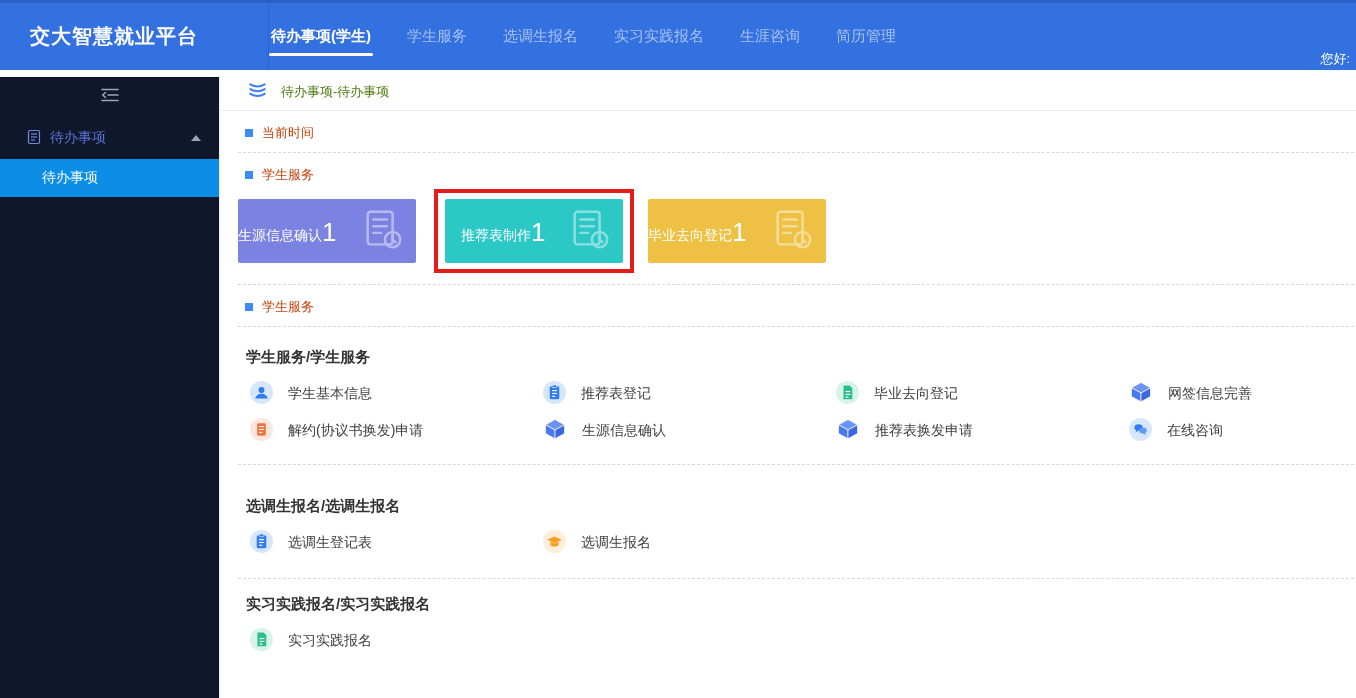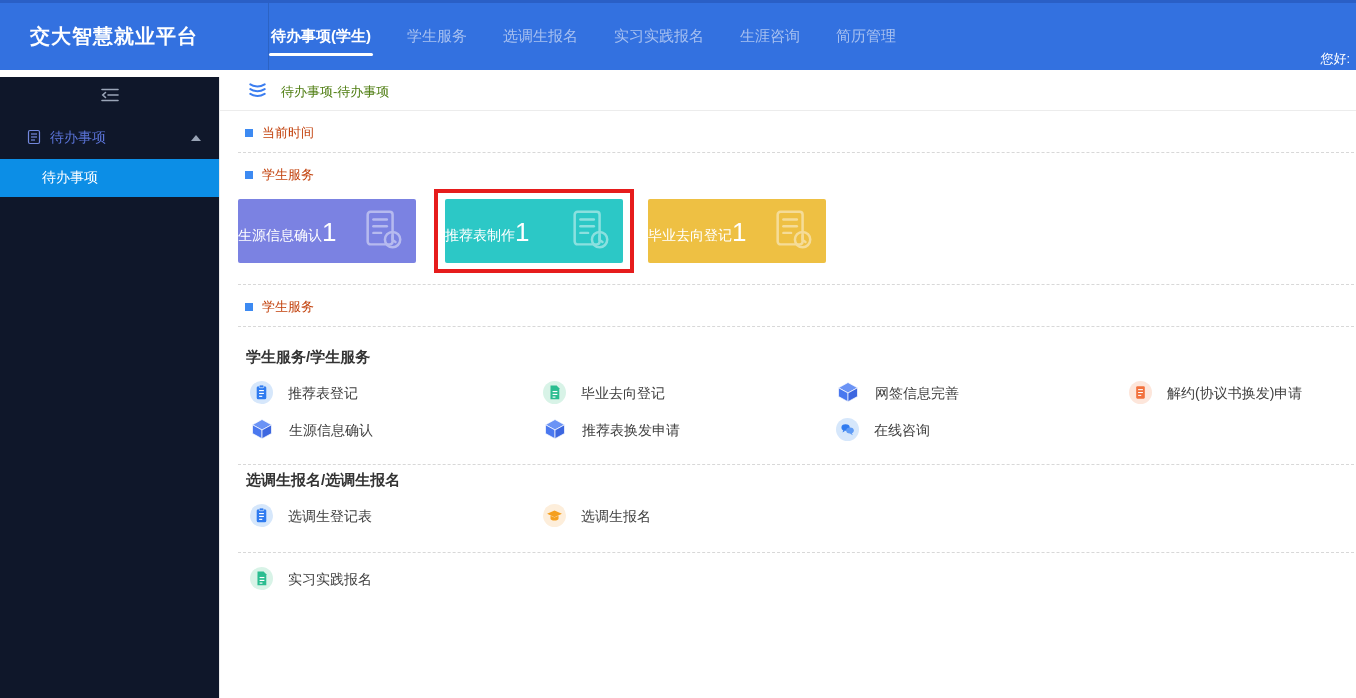--- a/index.html
+++ b/index.html
@@ -47,21 +47,21 @@
   .section-label .lbl { font-size:13px; color:#c2410c; }
 
   .datetime { margin-top:9px; font-size:20px; color:#2e7bf0; }
 
   .dashed { border:none; border-top:1px dashed #d8d8d8; margin-top:10px; margin-right:2px; }
 
   .cards-row { display:flex; align-items:center; height:86px; margin-top:4px; }
   .card { position:relative; width:178px; height:64px; border-radius:2px; color:#fff;
           display:flex; align-items:center; cursor:pointer; }
   .card--purple { background:#7b82e2; }
-  .card--teal   { background:#2cc8c6; }
+  .card--teal   { background:#2cc8c6;padding-left:16px; }
   .card--yellow { background:#eec043; }
   .card + .card, .card + .hl-box, .hl-box + .card { margin-left:18px; }
   .card-title { margin-top:9px; font-size:14px; }
   .card-count { margin-top:1px; font-size:26px; line-height:28px; }
   .card-icon { position:absolute; right:10px; bottom:6px; opacity:.45; }
   .hl-box { border:4px solid #e61c1c; padding:6px 7px; margin-left:7px; margin-right:-4px; }
 
   .group-title { margin:21px 0 0 8px; font-size:15px; font-weight:bold; color:#333; }
   .svc-grid { display:grid; grid-template-columns:repeat(4,293px); row-gap:13px;
               margin:15px 0 0 12px; }
@@ -191,20 +191,30 @@
 
     <div class="section-label">
       <span class="sq"></span>
       <span class="lbl">学生服务</span>
     </div>
     <hr class="dashed">
 
     <div class="group-title">学生服务/学生服务</div>
     <div class="svc-grid">
 
+      <div class="svc-item">
+        <span>
+          <svg width="23" height="23" viewBox="0 0 24 24">
+            <circle cx="12" cy="12" r="12" fill="#d6e7fb"></circle>
+            <circle cx="12" cy="9.3" r="3.1" fill="#2f7bf0"></circle>
+            <path d="M5.4 18.2c.9-3.2 3.5-5 6.6-5s5.7 1.8 6.6 5z" fill="#2f7bf0"></path>
+          </svg>
+        </span>
+        <span class="svc-label">学生基本信息</span>
+      </div>
 
       <div class="svc-item">
         <span>
           <svg width="23" height="23" viewBox="0 0 24 24">
             <circle cx="12" cy="12" r="12" fill="#d6e7fb"></circle>
             <rect x="7" y="5.5" width="10" height="13.5" rx="1.6" fill="#2f7bf0"></rect>
             <rect x="9.6" y="4.2" width="4.8" height="2.8" rx="1" fill="#2f7bf0" stroke="#d6e7fb" stroke-width="0.8"></rect>
             <line x1="9.5" y1="10" x2="14.5" y2="10" stroke="#fff" stroke-width="1.2"></line>
             <line x1="9.5" y1="13" x2="14.5" y2="13" stroke="#fff" stroke-width="1.2"></line>
             <line x1="9.5" y1="16" x2="12.8" y2="16" stroke="#fff" stroke-width="1.2"></line>
@@ -282,21 +292,21 @@
             <ellipse cx="14.6" cy="13" rx="4" ry="3.1" fill="#5f9bf5"></ellipse>
             <path d="M16.4 15.3 17.5 18l-3.1-1.7z" fill="#5f9bf5"></path>
           </svg>
         </span>
         <span class="svc-label">在线咨询</span>
       </div>
     </div>
 
     <hr class="dashed" style="margin-top:21px;">
 
-    <div class="group-title" style="margin-top:6px;">选调生报名/选调生报名</div>
+    <div class="group-title" style="margin-top:32px;">选调生报名/选调生报名</div>
     <div class="svc-grid">
 
       <div class="svc-item">
         <span>
           <svg width="23" height="23" viewBox="0 0 24 24">
             <circle cx="12" cy="12" r="12" fill="#d6e7fb"></circle>
             <rect x="7" y="5.5" width="10" height="13.5" rx="1.6" fill="#2f7bf0"></rect>
             <rect x="9.6" y="4.2" width="4.8" height="2.8" rx="1" fill="#2f7bf0" stroke="#d6e7fb" stroke-width="0.8"></rect>
             <line x1="9.5" y1="10" x2="14.5" y2="10" stroke="#fff" stroke-width="1.2"></line>
             <line x1="9.5" y1="13" x2="14.5" y2="13" stroke="#fff" stroke-width="1.2"></line>
@@ -313,20 +323,21 @@
             <path d="M12 6.8 4.3 10.3 12 13.8l7.7-3.5z" fill="#f59f1e"></path>
             <path d="M7.8 12.2v3.1c0 1.1 1.9 1.9 4.2 1.9s4.2-.8 4.2-1.9v-3.1L12 14.1z" fill="#f59f1e"></path>
           </svg>
         </span>
         <span class="svc-label">选调生报名</span>
       </div>
     </div>
 
     <hr class="dashed" style="margin-top:23px;">
 
+    <div class="group-title" style="margin-top:16px;">实习实践报名/实习实践报名</div>
     <div class="svc-grid">
       <div class="svc-item">
         <span>
           <svg width="23" height="23" viewBox="0 0 24 24">
             <circle cx="12" cy="12" r="12" fill="#d8f3e7"></circle>
             <path d="M7.8 4.8h6.4l2.8 2.8V19H7.8z" fill="#2abd90"></path>
             <line x1="10" y1="11" x2="15" y2="11" stroke="#fff" stroke-width="1.2"></line>
             <line x1="10" y1="14" x2="15" y2="14" stroke="#fff" stroke-width="1.2"></line>
             <line x1="10" y1="16.8" x2="13" y2="16.8" stroke="#fff" stroke-width="1.2"></line>
           </svg>

